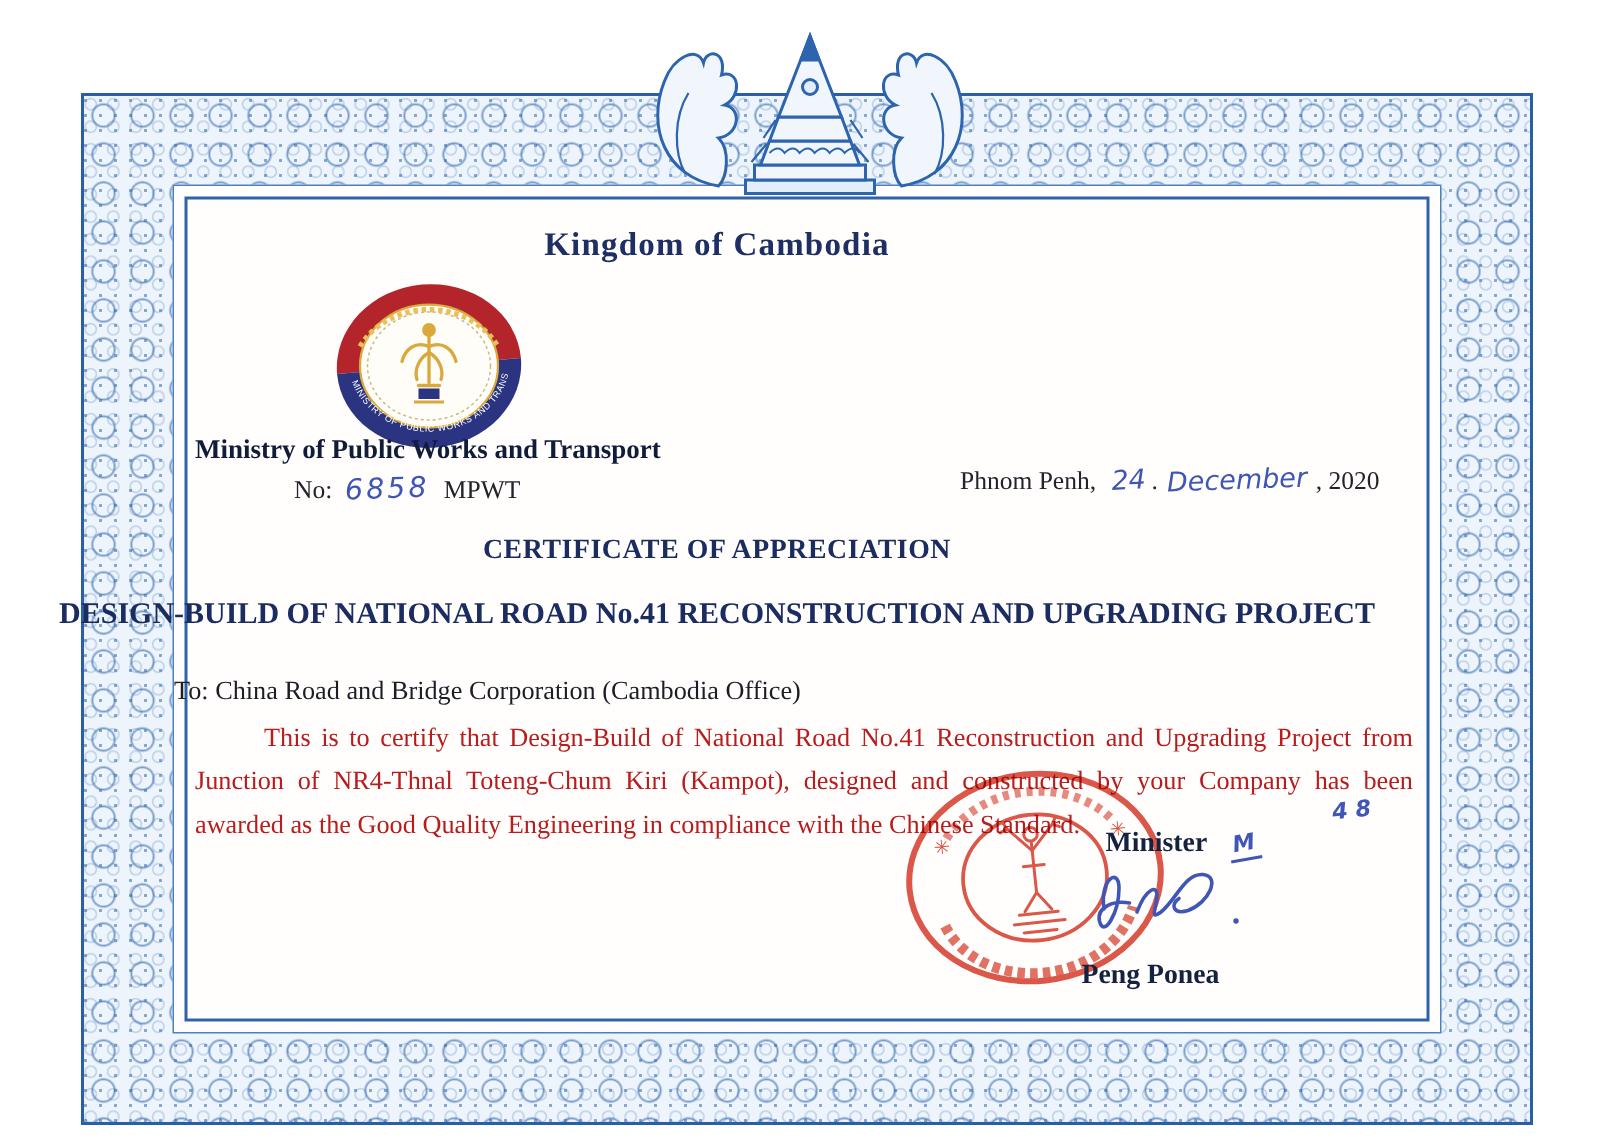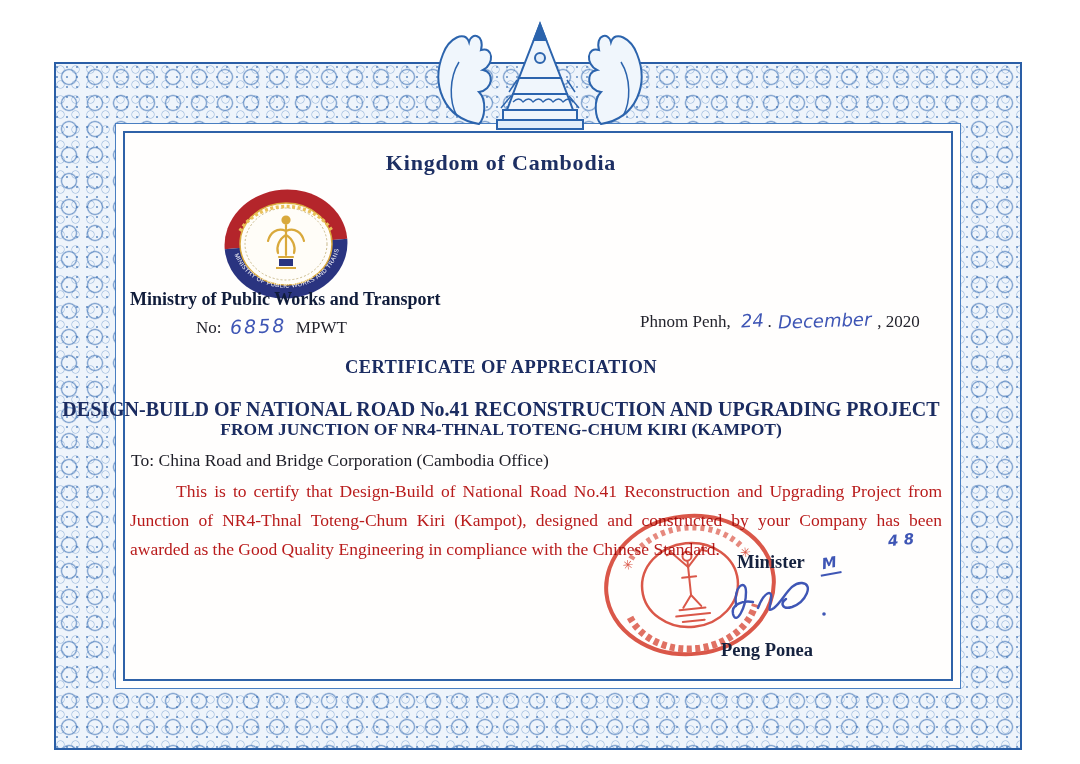--- a/index.html
+++ b/index.html
@@ -15,40 +15,40 @@
           radial-gradient(circle, rgba(44,100,173,.55) 13%, rgba(44,100,173,0) 17%),
           radial-gradient(circle, rgba(70,125,190,0) 28%, rgba(70,125,190,.40) 35%, rgba(70,125,190,0) 43%);
         background-size:26px 26px,10px 10px,15px 15px;
         background-position:0 0,6px 8px,12px 13px;}
   .paper{position:absolute;left:115px;top:123px;right:119px;bottom:75px;
          background:#fffefd;border:1.5px solid #4a7fc1;}
   .frame{position:absolute;left:123px;top:131px;right:127px;bottom:83px;
          border:2.5px solid #2f62a8;pointer-events:none;}
 
   .abs{position:absolute;}
-  .ctr{left:0;width:956px;text-align:center;margin-left:23px;}
+  .ctr{left:0;width:956px;text-align:center;}
 
   .kingdom{top:150px;font-size:22px;font-weight:bold;color:#1d2f63;letter-spacing:.8px;}
   .motto{top:179px;font-size:21px;font-weight:bold;color:#1d2f63;letter-spacing:.8px;}
 
   .ministry{left:130px;top:289px;font-size:18px;font-weight:bold;color:#101c3a;}
   .no-line{left:196px;top:315px;font-size:17px;color:#23232c;}
   .hand{font-family:"DejaVu Sans", sans-serif;font-style:italic;color:#3f56b5;}
   .no-val{display:inline-block;font-size:19px;margin:0 10px 0 8px;transform:rotate(-2deg);letter-spacing:2px;}
 
   .dateline{left:640px;top:310px;font-size:17px;color:#23232c;}
   .d-day{display:inline-block;font-size:18px;margin:0 4px 0 10px;transform:rotate(-3deg);}
   .d-month{display:inline-block;font-size:18px;margin:0 6px;transform:rotate(-2deg);}
 
   .t1{top:357px;font-size:18.5px;font-weight:bold;color:#1b2c61;letter-spacing:.4px;}
   .t2{top:378px;font-size:16.5px;font-weight:bold;color:#1b2c61;letter-spacing:.4px;}
   .t3{top:398px;font-size:20px;font-weight:bold;color:#1b2c61;}
   .t4{top:419px;font-size:17.5px;font-weight:bold;color:#1b2c61;}
 
-  .to-line{left:131px;top:450px;font-size:17.5px;color:#1d1d26;}
+  .to-line{left:116px;top:450px;font-size:17.5px;color:#1d1d26;}
   .body-par{left:130px;top:477px;width:812px;font-size:17.5px;line-height:29px;
             text-align:justify;text-indent:46px;color:#b91c1c;}
   .initials{left:888px;top:531px;font-size:15px;transform:rotate(-6deg);font-weight:bold;}
 
   .minister{left:737px;top:552px;font-size:18.5px;font-weight:bold;color:#15223f;z-index:6;}
   .m-mark{display:inline-block;margin-left:14px;font-size:15px;font-weight:bold;
           border-bottom:2px solid #3f56b5;transform:rotate(-10deg);padding:0 3px 1px 3px;}
   .pponea{left:721px;top:640px;font-size:18.5px;font-weight:bold;color:#15223f;z-index:6;}
 
   .logo-svg{left:222px;top:187px;}
@@ -124,21 +124,20 @@
   <div class="abs no-line">
     <span>No:</span><span class="hand no-val">6858</span><span>MPWT</span>
   </div>
 
   <div class="abs dateline">
     <span>Phnom Penh,</span><span class="hand d-day">24</span><span>.</span><span class="hand d-month">December</span><span>,</span> <span>2020</span>
   </div>
 
   <div class="abs ctr t1">CERTIFICATE OF APPRECIATION</div>
   <div class="abs ctr t3">DESIGN-BUILD OF NATIONAL ROAD No.41 RECONSTRUCTION AND UPGRADING PROJECT</div>
-  <div class="abs ctr t4">FROM JUNCTION OF NR4-THNAL TOTENG-CHUM KIRI (KAMPOT)</div>
 
   <div class="abs to-line">To: China Road and Bridge Corporation (Cambodia Office)</div>
 
   <div class="abs body-par">This is to certify that Design-Build of National Road No.41 Reconstruction and Upgrading Project from Junction of NR4-Thnal Toteng-Chum Kiri (Kampot), designed and constructed by your Company has been awarded as the Good Quality Engineering in compliance with the Chinese Standard.</div>
   <div class="abs initials hand">4 8</div>
 
   <svg class="abs stamp-svg" width="178" height="148" viewBox="0 0 178 148">
     <g stroke="#d5402f" fill="none" transform="rotate(-6 89 74)">
       <ellipse cx="89" cy="74" rx="84" ry="69" stroke-width="4"></ellipse>
       <ellipse cx="89" cy="74" rx="48" ry="42" stroke-width="2.5"></ellipse>

